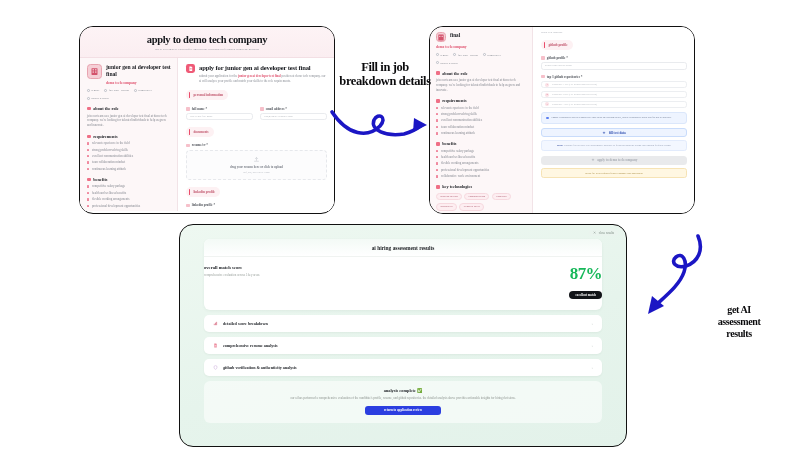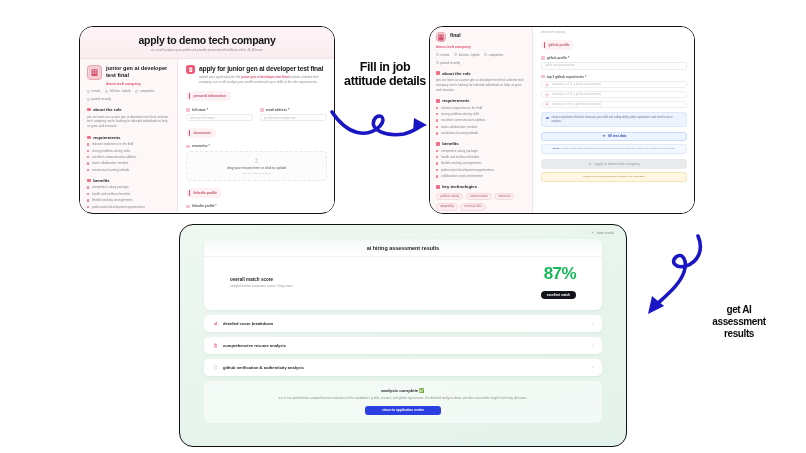--- a/index.html
+++ b/index.html
@@ -2,21 +2,21 @@
 <html><head>
 <meta charset="utf-8">
 <style>
   * { box-sizing: border-box; margin: 0; padding: 0; }
   html, body {
     width: 806px; height: 453px;
     background: #ffffff;
     font-family: "Liberation Sans", sans-serif;
     overflow: hidden;
   }
-  .stage { position: relative; width: 806px; height: 453px; background: #fff; }
+  .stage { position: relative; width: 806px; height: 453px; background: #fff; font-family: Liberation Serif, serif; }
 
   
   .panel {
     position: absolute;
     background: #ffffff;
     border: 1.4px solid #111;
     border-radius: 14px;
     overflow: hidden;
   }
 
@@ -178,22 +178,22 @@
     box-shadow: 0 1px 3px rgba(30,60,45,.06);
     overflow: hidden;
   }
   .res-hd {
     text-align: center; padding: 6px 0 5px;
     font-size: 5.4px; font-weight: 700; color: #1a1d21;
     background: linear-gradient(180deg,#f3faf6 0%,#ffffff 100%);
     border-bottom: 1px solid #f0f3f1;
   }
   .score-row {
-    display: flex; align-items: center; justify-content: space-between;
-    padding: 8px 26px 10px;
+    display: flex; align-items: flex-start; justify-content: space-between;
+    padding: 8px 0 10px;
   }
   .score-l .sl-t { font-size: 4.6px; font-weight: 700; color: #1d2025; }
   .score-l .sl-s { font-size: 3.1px; color: #99a09c; margin-top: 2.6px; }
   .score-r { text-align: right; }
   .score-big { font-size: 17px; font-weight: 700; color: #17b85a; letter-spacing: -.6px; line-height: 1; }
   .score-badge {
     display: inline-block; margin-top: 3.5px; background: #111418; color: #fff;
     font-size: 3.1px; font-weight: 600; border-radius: 8px; padding: 2px 6px;
   }
   .acc {
@@ -623,21 +623,21 @@
         <span>analysis complete</span>
         <span style="color:#21b04f">✅</span>
       </div>
       <div class="final-p">our ai has performed a comprehensive evaluation of the candidate's profile, resume, and github repositories. the detailed analysis above provides actionable insights for hiring decisions.</div>
       <div class="final-btn">return to application review</div>
     </div>
   </div>
 
   <div class="anno" id="anno-fill">
     <span style="white-space:pre-line">Fill in job
-attitude details</span>
+breakdown details</span>
   </div>
   <svg class="arrow" style="left:328px;top:106px;width:106px;height:38px" viewBox="0 0 106 38" fill="none">
     <path d="M4 6 C20 30, 40 32, 52 20 C60 11, 50 6, 46 14 C42 24, 58 31, 76 28 C84 26, 90 22, 94 19" stroke="#1b16c4" stroke-width="3.6" stroke-linecap="round"></path>
     <path d="M86 12 L99 19 L85 26 Z" fill="#1b16c4"></path>
   </svg>
 
   <div class="anno" id="anno-get">
     <span style="white-space:pre-line">get AI
 assessment
 results</span>

